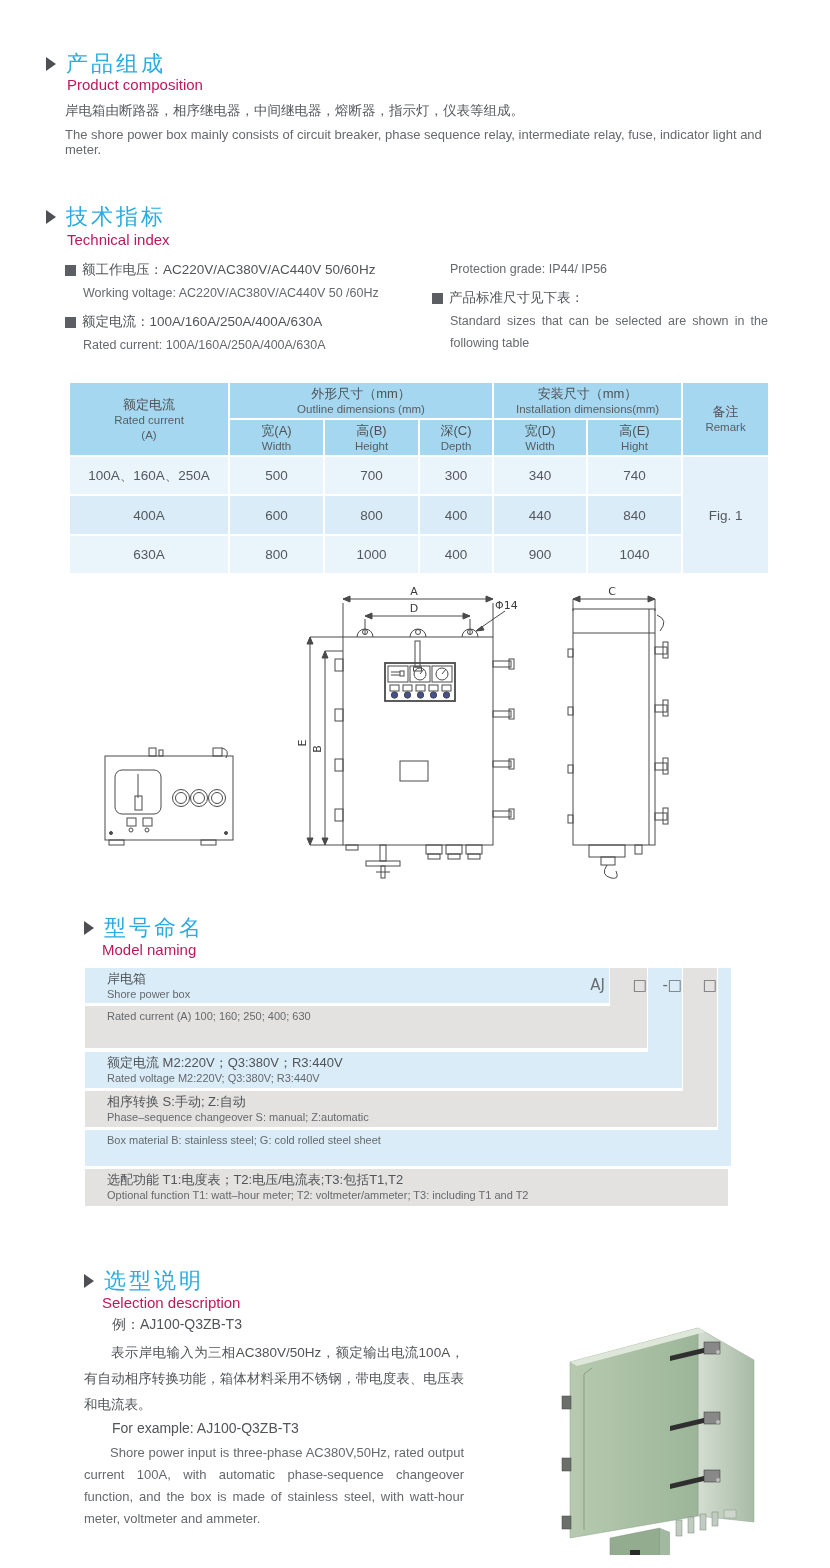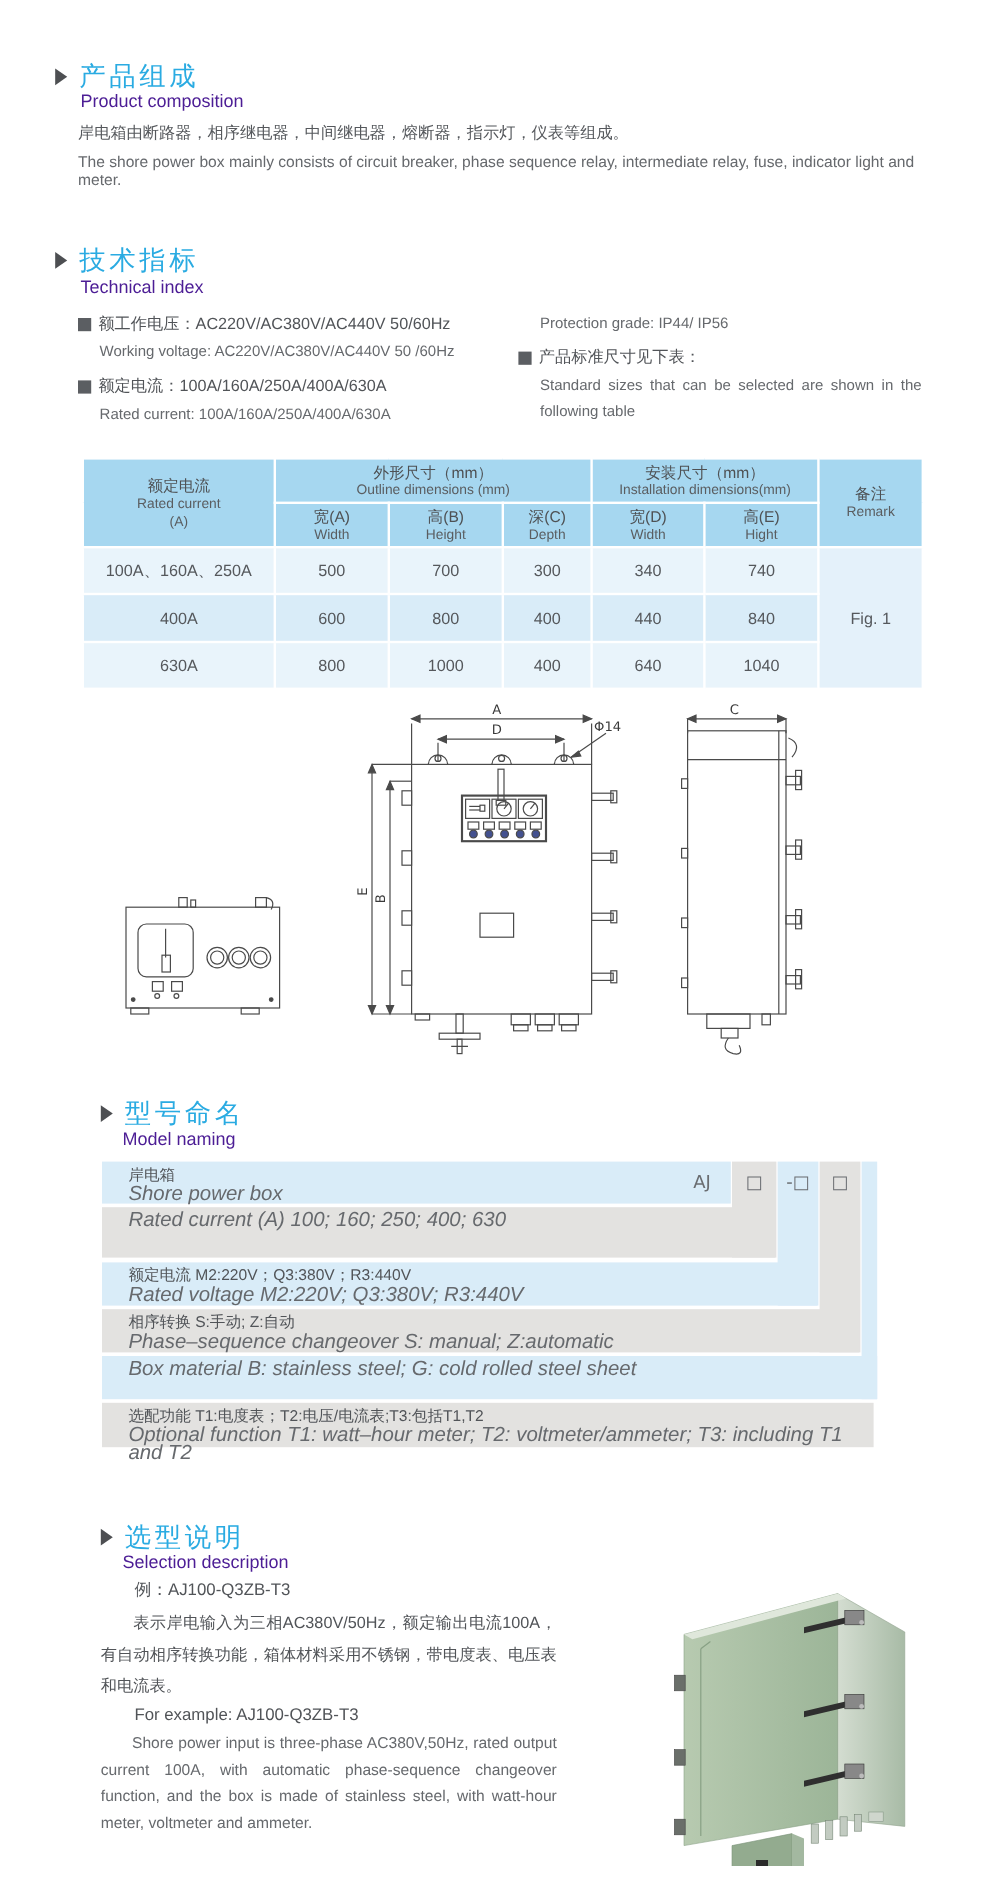--- a/index.html
+++ b/index.html
@@ -4,21 +4,21 @@
 <style>
   html,body{margin:0;padding:0;background:#fff;}
   #page{position:relative;width:830px;height:1568px;background:#ffffff;overflow:hidden;
         font-family:"Liberation Sans","DejaVu Sans",sans-serif;color:#55585c;}
   .abs{position:absolute;}
   
   .sec-head{display:flex;align-items:center;gap:10px;}
   .tri{width:0;height:0;border-top:7px solid transparent;border-bottom:7px solid transparent;
        border-left:10px solid #4d4f52;}
   .title-cn{font-size:22px;color:#2aabe2;letter-spacing:3px;}
-  .title-en{font-size:15px;color:#4c1d95;}
+  .title-en{font-size:15px;color:#be185d;}
   .cn{font-size:13.5px;color:#55585c;}
   .en{font-size:13px;color:#66696d;}
   
   .spec-cn{font-size:13.5px;color:#515458;line-height:24px;display:flex;align-items:center;gap:6px;}
   .spec-cn .sq{width:11px;height:11px;background:#5b5e62;flex:0 0 auto;}
   .spec-en{font-size:12.5px;color:#66696d;line-height:22px;padding-left:18px;margin-bottom:6px;}
   .spec-en.just{text-align:justify;}
   
   table.dim{border-collapse:collapse;table-layout:fixed;width:700px;}
   table.dim td,table.dim th{border:2px solid #ffffff;text-align:center;vertical-align:middle;
@@ -28,24 +28,24 @@
   .row-b{background:#d9ecf8;}
   .remark-bg{background:#e4f1fa;}
   .h-cn{font-size:13px;color:#4e5154;line-height:17px;}
   .h-en{font-size:11.5px;color:#5a5d60;line-height:15px;}
   .cell-v{font-size:13.5px;color:#55585c;}
   
   #cascade{position:absolute;left:85px;top:968px;width:646px;height:238px;}
   .band{position:absolute;top:0;}
   .nrow{position:absolute;left:0;padding:3px 0 0 22px;box-sizing:border-box;}
   .nrow .rcn{font-size:13px;color:#515458;line-height:16px;}
-  .nrow .ren{font-size:17px;color:#66696d;line-height:15px;font-style:italic;}
+  .nrow .ren{font-size:11px;color:#66696d;line-height:15px;}
   .c-blue{background:#d9ecf8;}
   .c-gray{background:#e3e2e0;}
-  .code{position:absolute;top:0;height:35px;line-height:35px;text-align:center;
+  .code{position:absolute;top:0;height:35px;line-height:35px;text-align:right;
         font-size:15px;color:#6a6d71;font-family:"DejaVu Sans",sans-serif;}
   
   .sel-cn-body{font-size:13.5px;color:#515458;line-height:26px;text-align:justify;text-indent:2em;}
   .sel-en-body{font-size:13px;color:#66696d;line-height:22px;text-align:justify;text-indent:2em;}
   .example{font-size:14px;color:#515458;}
   svg text{font-family:"DejaVu Sans",sans-serif;}
 </style>
 </head>
 <body>
 
@@ -153,21 +153,21 @@
       <td class="row-b cell-v">800</td>
       <td class="row-b cell-v">400</td>
       <td class="row-b cell-v">440</td>
       <td class="row-b cell-v">840</td>
     </tr>
     <tr style="height:39px;">
       <td class="row-a cell-v">630A</td>
       <td class="row-a cell-v">800</td>
       <td class="row-a cell-v">1000</td>
       <td class="row-a cell-v">400</td>
-      <td class="row-a cell-v">640</td>
+      <td class="row-a cell-v">900</td>
       <td class="row-a cell-v">1040</td>
     </tr>
   </tbody>
     </table>
 
   <svg class="abs" style="left:95px;top:740px;" width="180" height="120" viewBox="0 0 180 120">
     <g stroke="#4a4a4a" fill="none" stroke-width="1">
       <rect x="10" y="16" width="128" height="84"></rect>
       <rect x="20" y="30" width="46" height="44" rx="7"></rect>
       <line x1="43" y1="34" x2="43" y2="58"></line>

